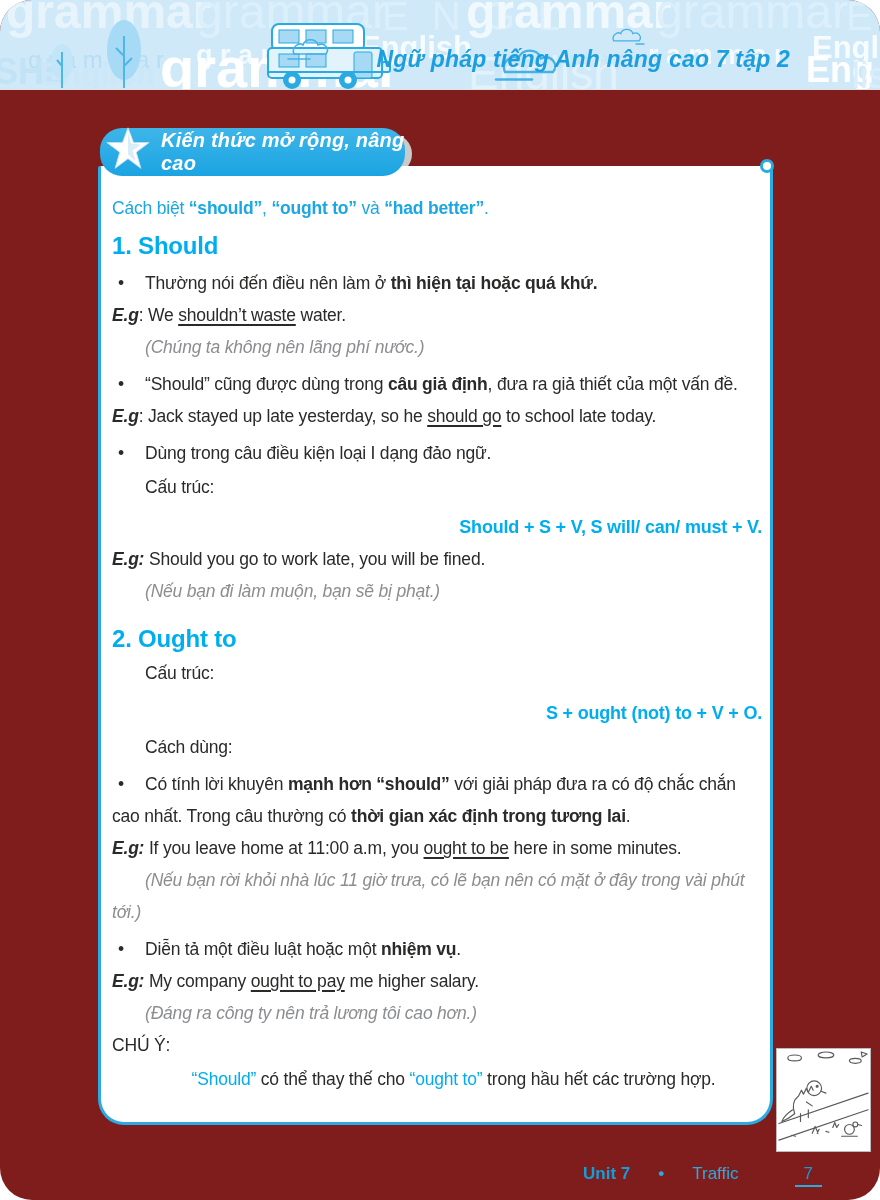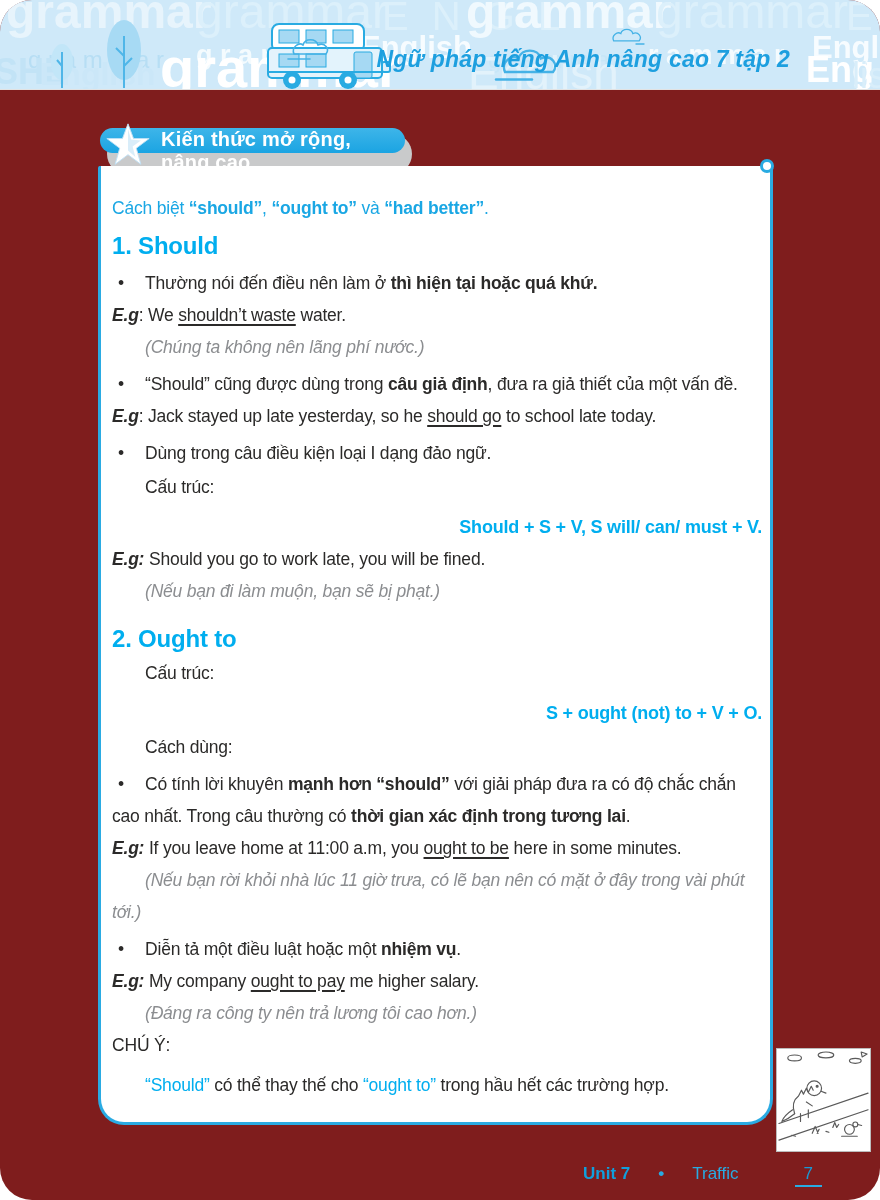--- a/index.html
+++ b/index.html
@@ -20,23 +20,23 @@
     position:absolute; top:46px; right:90px;
     font-size:23px; font-weight:bold; font-style:italic;
     color:#1d9fdf; letter-spacing:0.2px;
   }
   
   .pill-shadow {
     position:absolute; left:107px; top:134px; width:305px; height:40px;
     background:#c9cacb; border-radius:22px;
   }
   .pill {
-    position:absolute; left:100px; top:128px; width:305px; height:25px;
+    position:absolute; left:100px; top:128px; width:305px; height:48px;
     background:linear-gradient(180deg,#3eb5e9 0%,#1ba4e2 100%);
-    border-radius:22px; display:flex; align-items:flex-start; z-index:3;
+    border-radius:22px; display:flex; align-items:center; z-index:3;font-style:italic;
   }
   .pill .star-svg { width:46px; height:46px; margin-left:5px; margin-top:-6px; flex:0 0 auto; }
   .pill .pill-label { color:#ffffff; font-size:20px; font-weight:bold; margin-left:10px; letter-spacing:0.2px; }
   .top-line { position:absolute; left:412px; top:166px; width:352px; height:1px; background:#c6c7c8; }
   .top-dot {
     position:absolute; left:760px; top:159px; width:14px; height:14px;
     border:3px solid #29abe2; border-radius:50%; background:#ffffff; z-index:2;
   }
   
   .content-box {
@@ -47,21 +47,21 @@
   .lines { padding:26px 8px 0 11px; font-size:17.5px; line-height:32px; color:#2b2a29; letter-spacing:-0.2px; }
   .ln { position:relative; }
   .ln.intro { color:#1aa7e4; }
   .ln.heading { color:#00aeef; font-weight:bold; font-size:24px; margin-top:6px; }
   .ln.heading.gap { margin-top:16px; }
   .ln.bullet { margin-top:5px; }
   .ln .dot { display:inline-block; width:33px; padding-left:6px; color:#2b2a29; font-weight:normal; }
   .ln.trans { color:#8b8d90; font-style:italic; text-indent:33px; }
   .ln.formula { text-align:right; color:#00aeef; font-weight:bold; font-size:18px; margin-top:8px; }
   .ln.label { text-indent:33px; margin-top:2px; }
-  .ln.note { text-indent:33px; margin-top:8px; }
+  .ln.note { text-indent:33px; margin-top:2px;text-align:center; }
   .b { font-weight:bold; }
   .i { font-style:italic; }
   .u { text-decoration:underline; text-underline-offset:3px; text-decoration-thickness:1.5px; }
   .c-blue { color:#00aeef; }
   
   .dino {
     position:absolute; left:776px; top:1048px; width:95px; height:104px;
     background:#ffffff; border:1px solid #bcbcbc; z-index:4;
   }
   .dino svg { width:100%; height:100%; }

